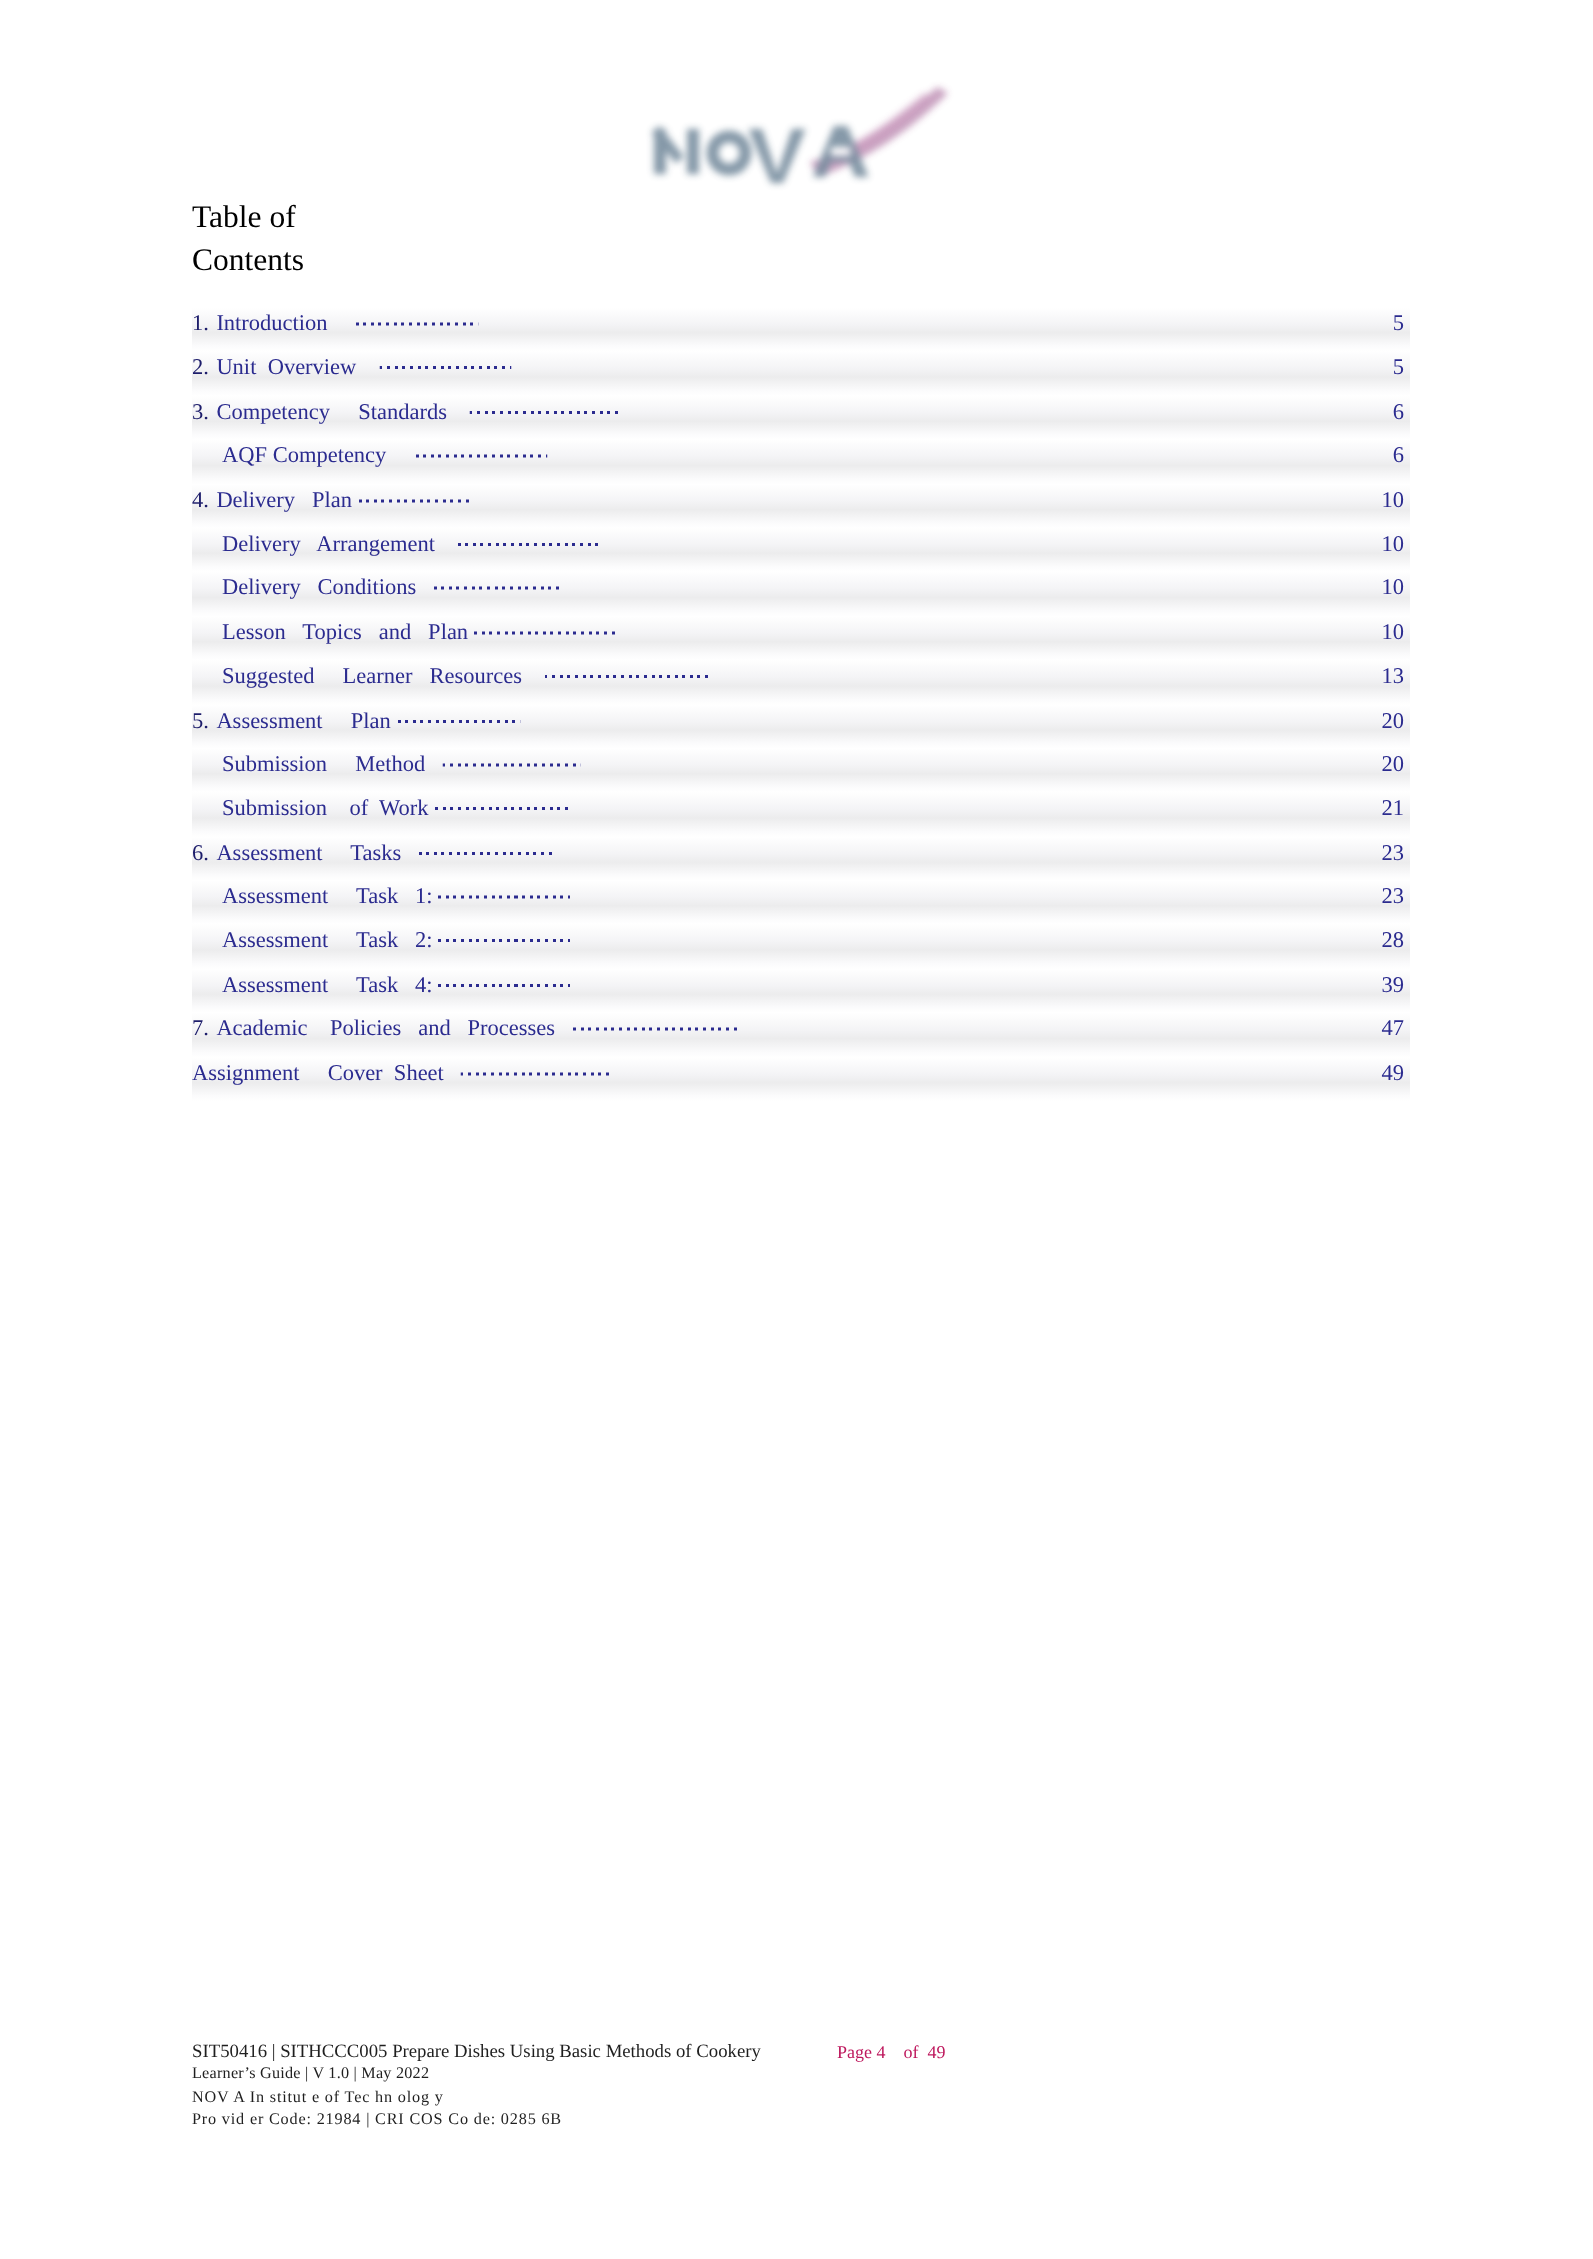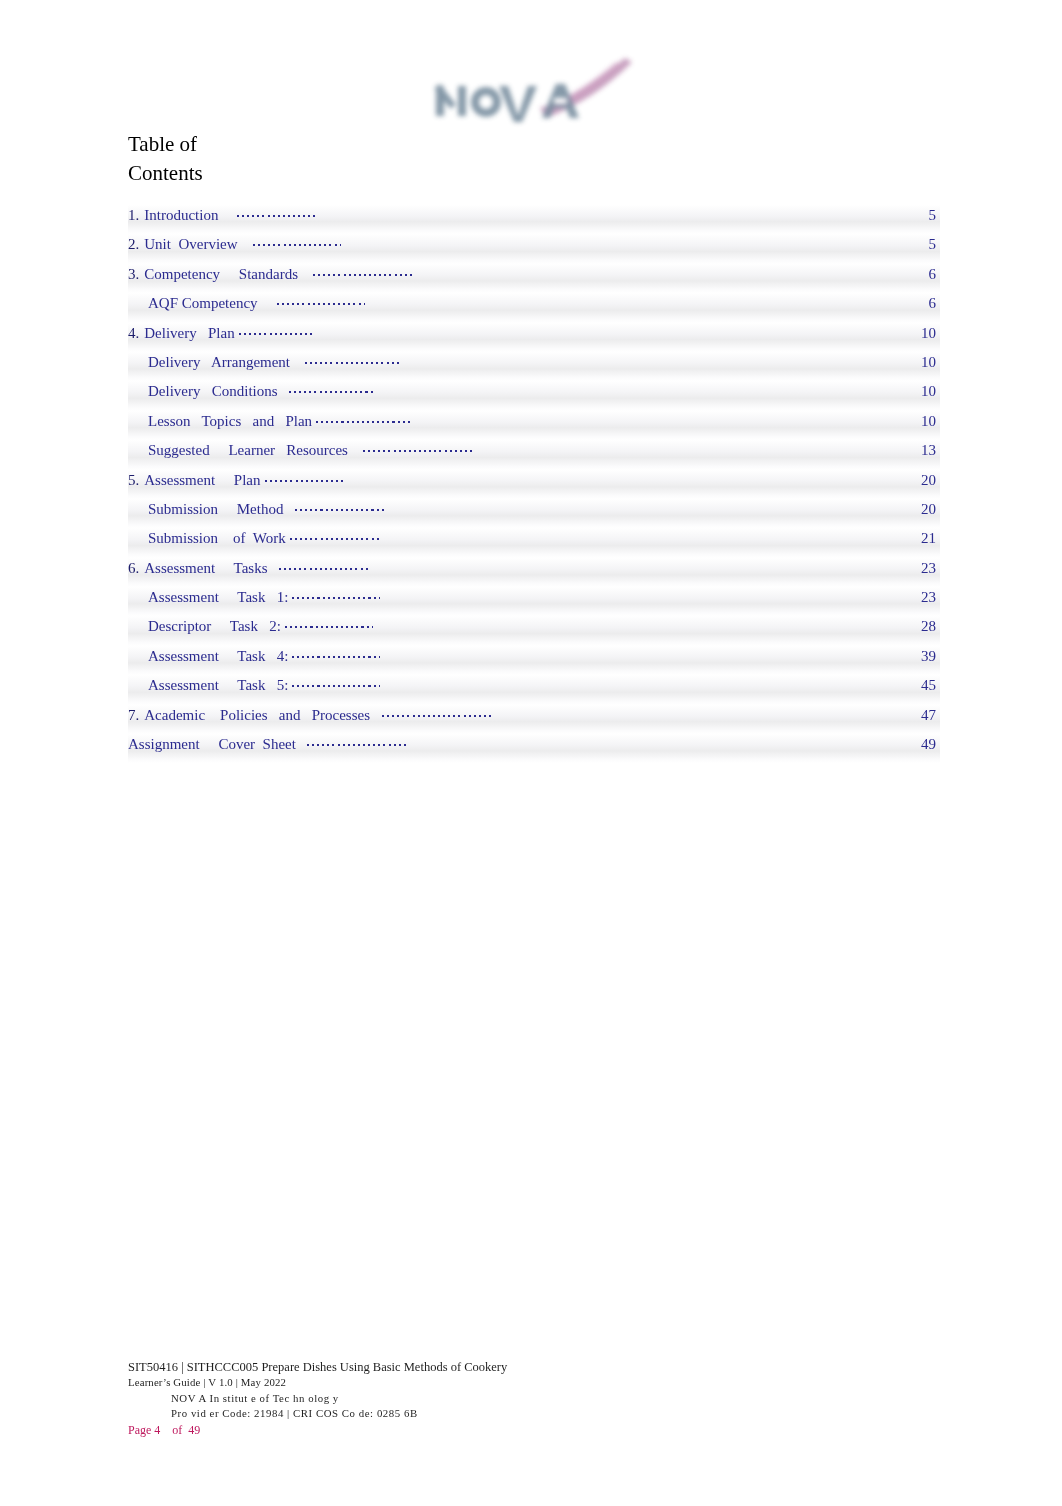--- a/index.html
+++ b/index.html
@@ -103,42 +103,41 @@
     padding-right: 4px;
   }
 
   
   .footer {
     position: absolute;
     left: 128px;
     top: 1360px;
     width: 836px;
     display: flex;
-    justify-content: flex-end;
+    justify-content: flex-start;
     align-items: flex-start;
     color: #2a2a2a;
-    flex-direction: column;
   }
   .footer-left {
     width: 430px;
   }
   .f-line1 {
     font-size: 12.5px;
     line-height: 15px;
     color: #1f1f1f;
     font-family: "Liberation Serif", "DejaVu Serif", serif;
   }
   .f-line2, .f-line3, .f-line4 {
     font-size: 10.8px;
     line-height: 15.5px;
     color: #1f1f1f;
     letter-spacing: 0.15px;
     font-family: "Liberation Serif", "DejaVu Serif", serif;
   }
-  .f-line3, .f-line4 { letter-spacing: 0.55px; margin-left: 43px; }
+  .f-line3, .f-line4 { letter-spacing: 0.55px; }
   .footer-right {
     font-size: 12px;
     color: #be185d;
     white-space: pre;
     padding-top: 1px;
     font-family: "Liberation Serif", "DejaVu Serif", serif;
   }
 </style>
 </head>
 <body>
@@ -264,39 +263,32 @@
         <span class="pageno">23</span>
       </div>
       <div class="toc-row lvl2">
         <span class="label">Assessment     Task   1:</span>
         <span class="gap" style="white-space: pre;"></span>
         <span class="leader" style="flex: 0 0 88px;"></span>
         <span style="flex: 1 1 auto;"></span>
         <span class="pageno">23</span>
       </div>
       <div class="toc-row lvl2">
-        <span class="label">Descriptor     Task   2:</span>
+        <span class="label">Assessment     Task   2:</span>
         <span class="gap" style="white-space: pre;"></span>
         <span class="leader" style="flex: 0 0 88px;"></span>
         <span style="flex: 1 1 auto;"></span>
         <span class="pageno">28</span>
       </div>
       <div class="toc-row lvl2">
         <span class="label">Assessment     Task   4:</span>
         <span class="gap" style="white-space: pre;"></span>
         <span class="leader" style="flex: 0 0 88px;"></span>
         <span style="flex: 1 1 auto;"></span>
         <span class="pageno">39</span>
-      </div>
-      <div class="toc-row lvl2">
-        <span class="label">Assessment     Task   5:</span>
-        <span class="gap" style="white-space: pre;"></span>
-        <span class="leader" style="flex: 0 0 88px;"></span>
-        <span style="flex: 1 1 auto;"></span>
-        <span class="pageno">45</span>
       </div>
       <div class="toc-row lvl1">
         <span class="num">7.</span>
         <span class="label">Academic    Policies   and   Processes</span>
         <span class="gap" style="white-space: pre;">  </span>
         <span class="leader" style="flex: 0 0 112px;"></span>
         <span style="flex: 1 1 auto;"></span>
         <span class="pageno">47</span>
       </div>
       <div class="toc-row lvl1">

